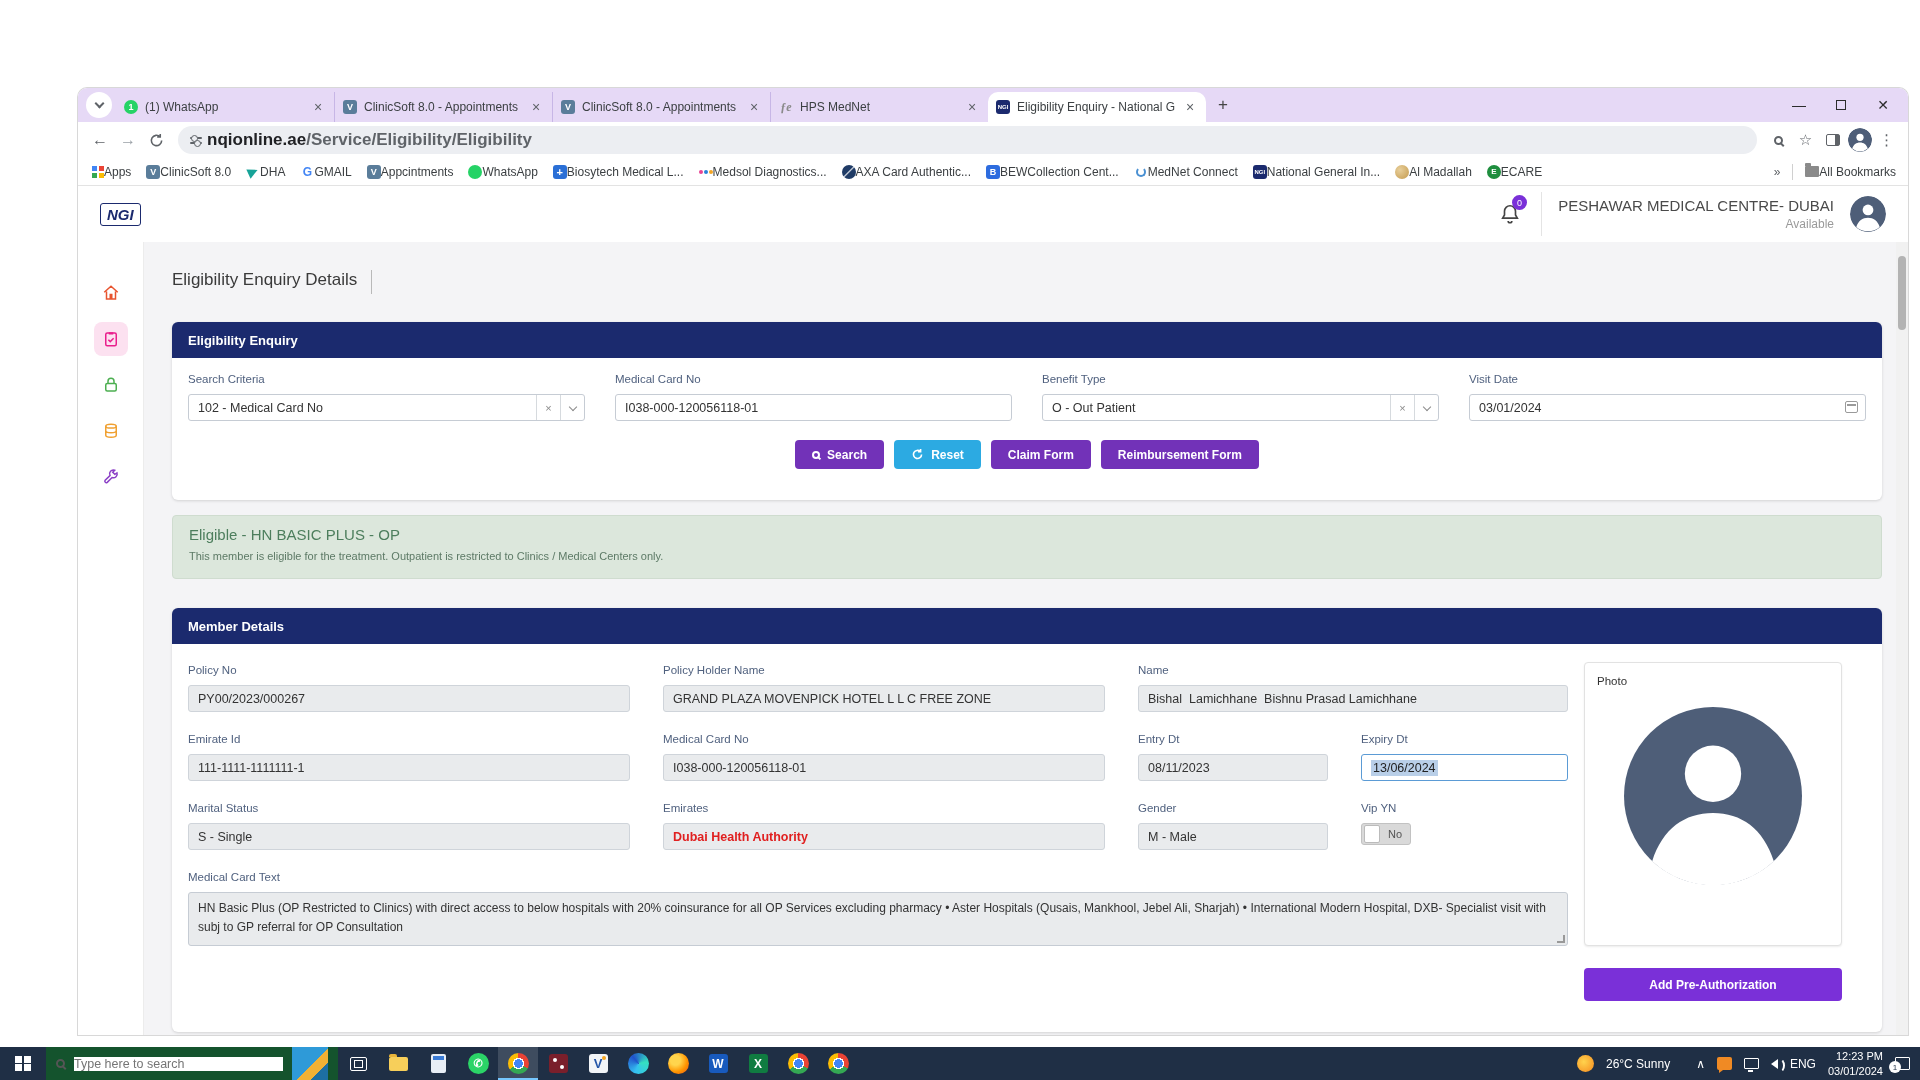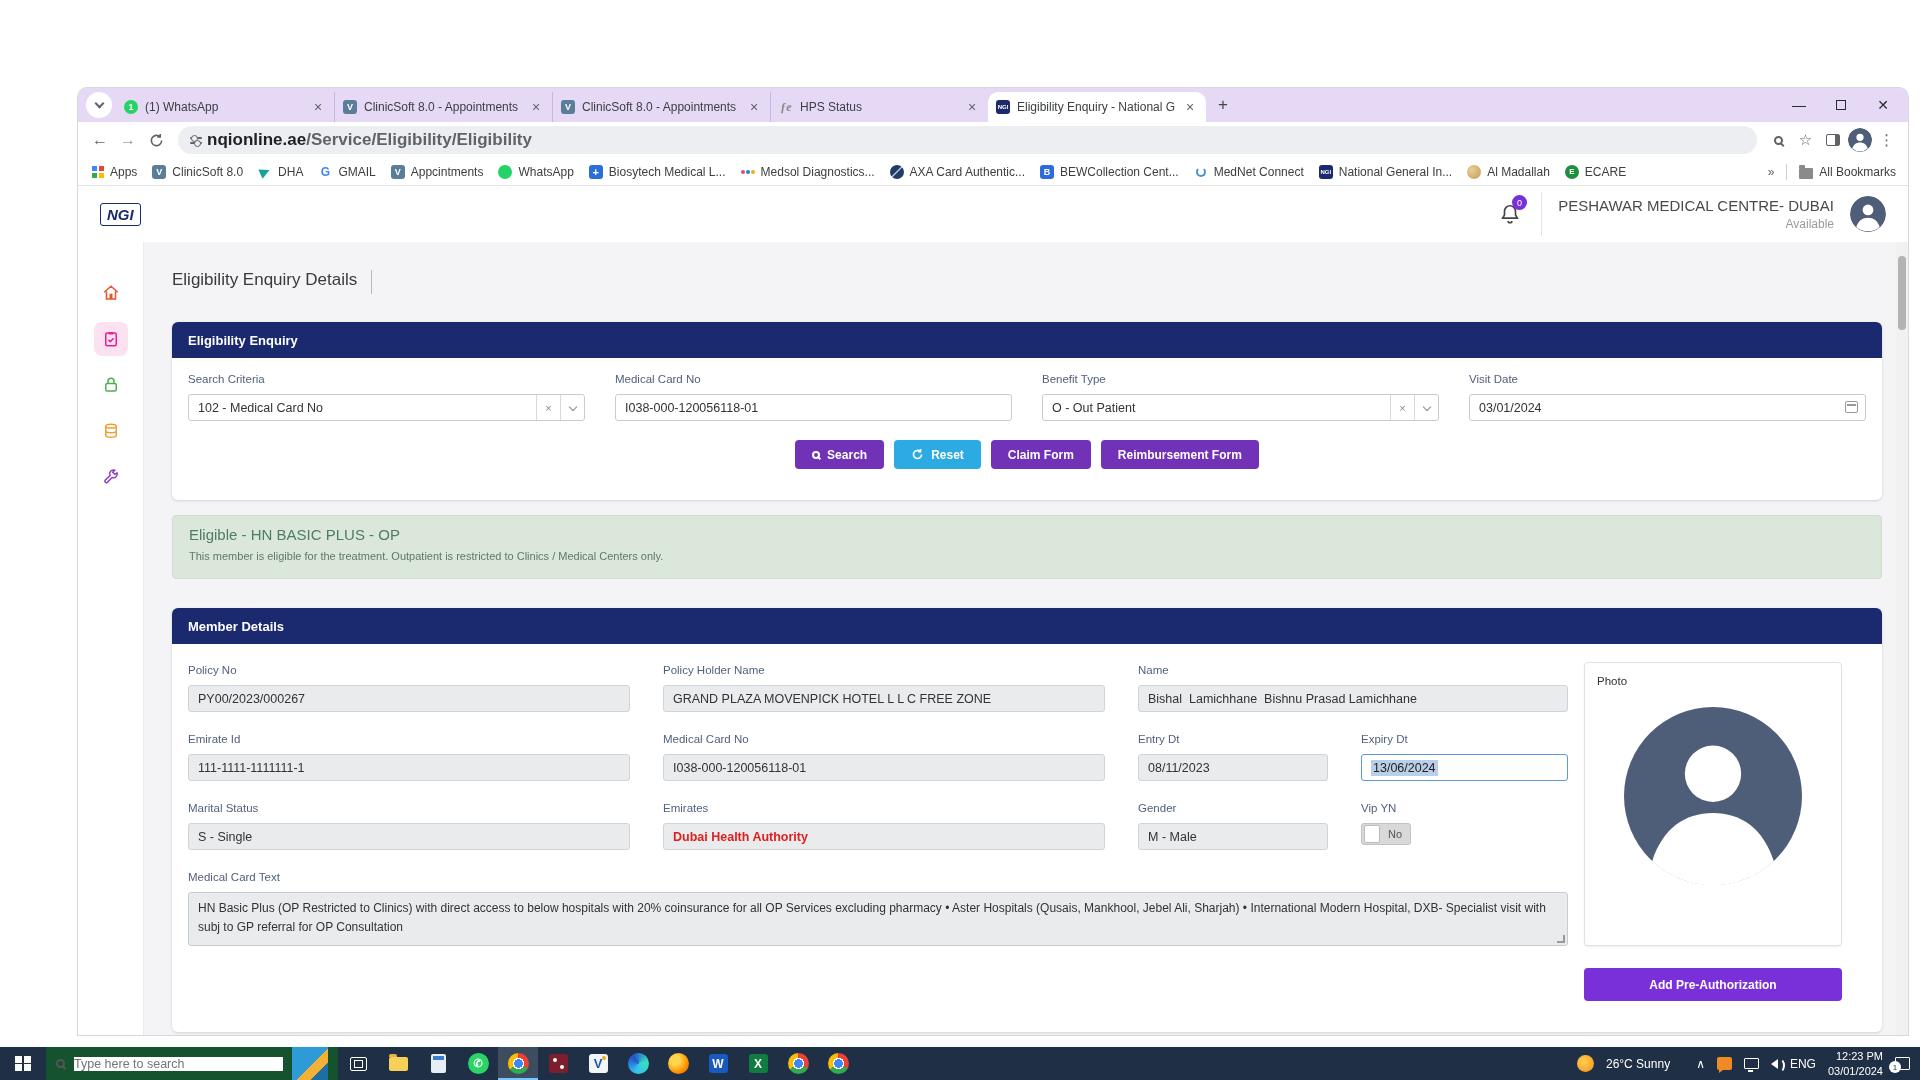--- a/index.html
+++ b/index.html
@@ -73,21 +73,21 @@
   .lens { width:9px; height:9px; border:2px solid #5f6368; border-radius:50%; position:relative; }
   .lens::after { content:""; position:absolute; width:2px; height:5px; background:#5f6368;
     right:-2px; bottom:-4px; transform:rotate(-45deg); }
   .sidepanel { width:14px; height:12px; border:1.6px solid #5f6368; border-radius:2px; position:relative; }
   .sidepanel::after { content:""; position:absolute; right:0; top:0; bottom:0; width:4px; background:#5f6368; }
   .avatar-sm { width:24px; height:24px; border-radius:50%; overflow:hidden; }
 
   
   .bookmarks { height:28px; background:#fff; display:flex; align-items:center; padding:0 12px;
     gap:15px; font-size:12px; color:#3c4043; border-bottom:1px solid #e3e3e3; }
-  .bm { display:flex; align-items:flex-end; gap:6px; white-space:nowrap; }
+  .bm { display:flex; align-items:center; white-space:nowrap; }
   .bm-right { margin-left:auto; display:flex; align-items:center; gap:12px; }
   .vdiv { width:1px; height:16px; background:#d0d0d0; }
   .folder { width:14px; height:11px; background:#8a8a8a; border-radius:1px; position:relative; }
   .folder::before { content:""; position:absolute; top:-3px; left:0; width:6px; height:3px;
     background:#8a8a8a; border-radius:1px 1px 0 0; }
 
   
   .appheader { height:56px; background:#fff; display:flex; align-items:center; padding:0 22px; }
   .ngi-logo { font-weight:bold; font-style:italic; color:#1b2a6e; font-size:15px;
     border:1.5px solid #1b2a6e; border-radius:3px; padding:2px 6px; }
@@ -258,21 +258,21 @@
       <span class="ttl">ClinicSoft 8.0 - Appointments</span>
       <span class="tclose">×</span>
     </div>
     <div class="tab">
       <span class="fav fav-clinic"></span>
       <span class="ttl">ClinicSoft 8.0 - Appointments</span>
       <span class="tclose">×</span>
     </div>
     <div class="tab">
       <span class="fav fav-hps"></span>
-      <span class="ttl">HPS Status</span>
+      <span class="ttl">HPS MedNet</span>
       <span class="tclose">×</span>
     </div>
     <div class="tab active">
       <span class="fav fav-ngi"></span>
       <span class="ttl">Eligibility Enquiry - National Ge...</span>
       <span class="tclose">×</span>
     </div>
     <div class="newtab ctr">+</div>
     <div class="wincontrols">
       <div class="wc ctr">—</div>

